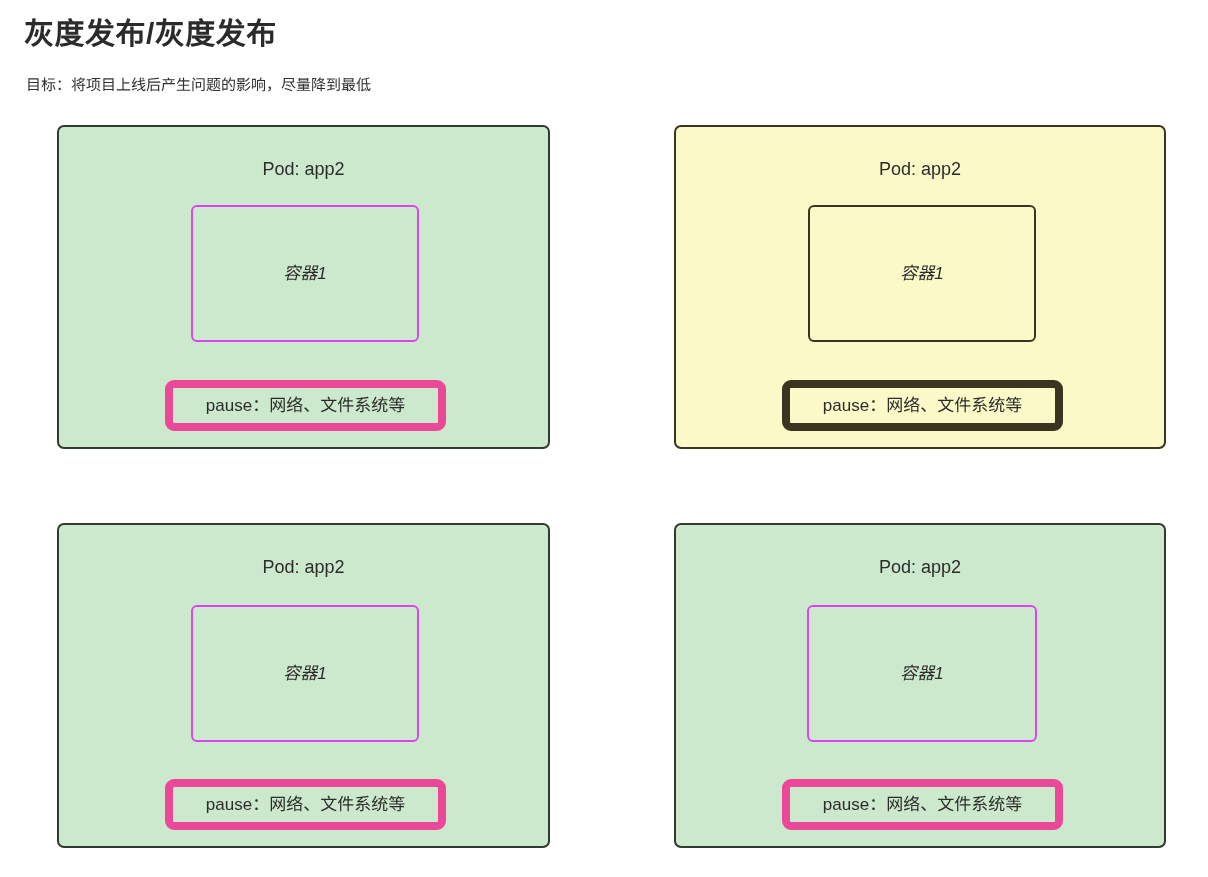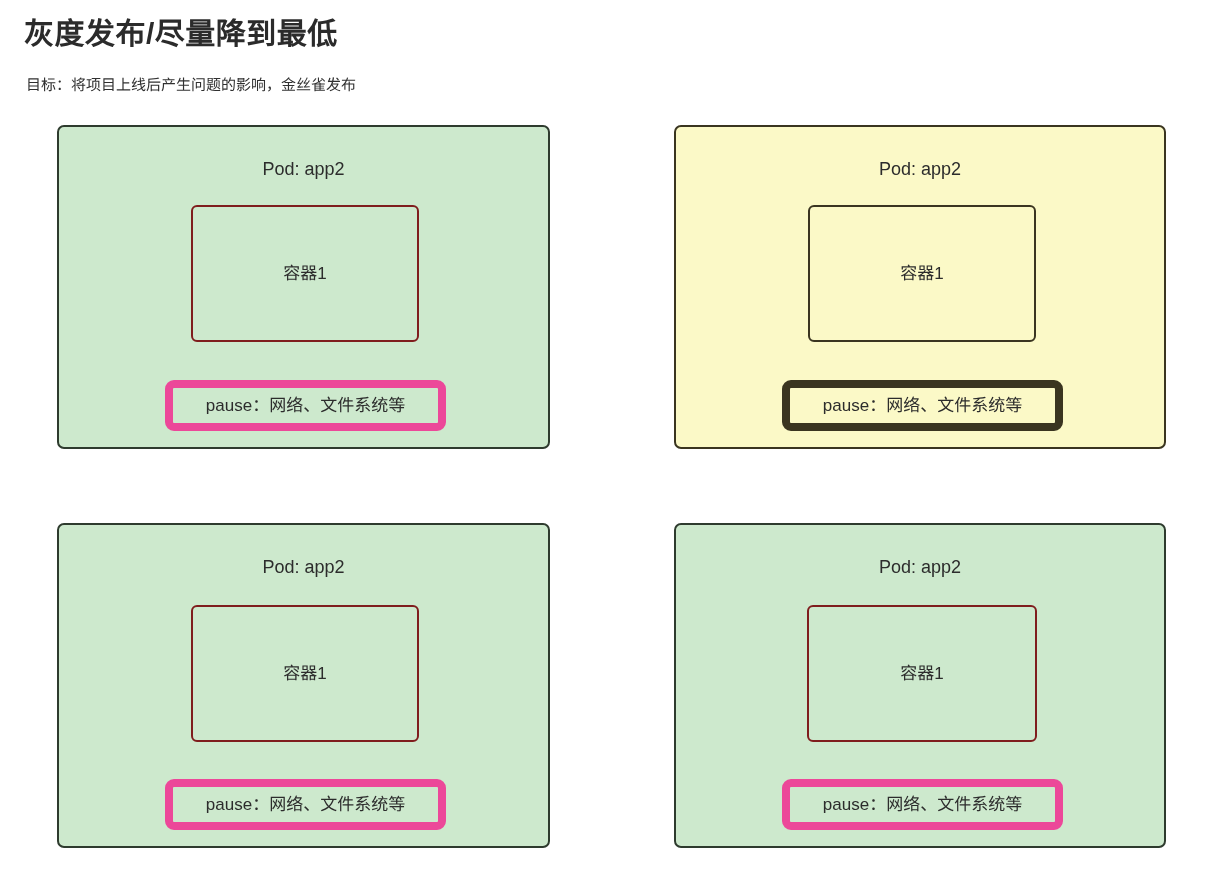--- a/index.html
+++ b/index.html
@@ -69,26 +69,27 @@
     text-align: center;
     font-size: 18px;
     line-height: 24px;
     color: #2c2c2c;
     white-space: nowrap;
   }
 
   .container-box {
     position: absolute;
     box-sizing: border-box;
-    border: 2px solid #7f1d1d;
+    border: 2px solid #d946ef;
     border-radius: 6px;
     background: transparent;
     display: flex;
     align-items: center;
     justify-content: center;
+    font-style: italic;
   }
   .pod.variant-highlight .container-box {
     border-color: #3a3520;
   }
   .container-label {
     font-size: 17px;
     line-height: 22px;
     color: #2c2c2c;
     white-space: nowrap;
   }
@@ -125,23 +126,23 @@
   .pod-3 .container-box { left: 131px; top: 80px;  width: 230px; height: 137px; }
 
   .pod-0 .pause-box { left: 106px; top: 253px; width: 281px; height: 51px; }
   .pod-1 .pause-box { left: 106px; top: 253px; width: 281px; height: 51px; }
   .pod-2 .pause-box { left: 106px; top: 254px; width: 281px; height: 51px; }
   .pod-3 .pause-box { left: 106px; top: 254px; width: 281px; height: 51px; }
 </style>
 </head>
 <body>
 
-<div class="page-title">灰度发布/尽量降到最低</div>
+<div class="page-title">灰度发布/灰度发布</div>
 
-<div class="page-subtitle">目标：将项目上线后产生问题的影响，金丝雀发布</div>
+<div class="page-subtitle">目标：将项目上线后产生问题的影响，尽量降到最低</div>
 
 <div class="pod-grid">
 
   <div class="pod pod-0">
     <div class="pod-label">Pod: app2</div>
     <div class="container-box">
       <span class="container-label">容器1</span>
     </div>
     <div class="pause-box">
       <span class="pause-label">pause：网络、文件系统等</span>

